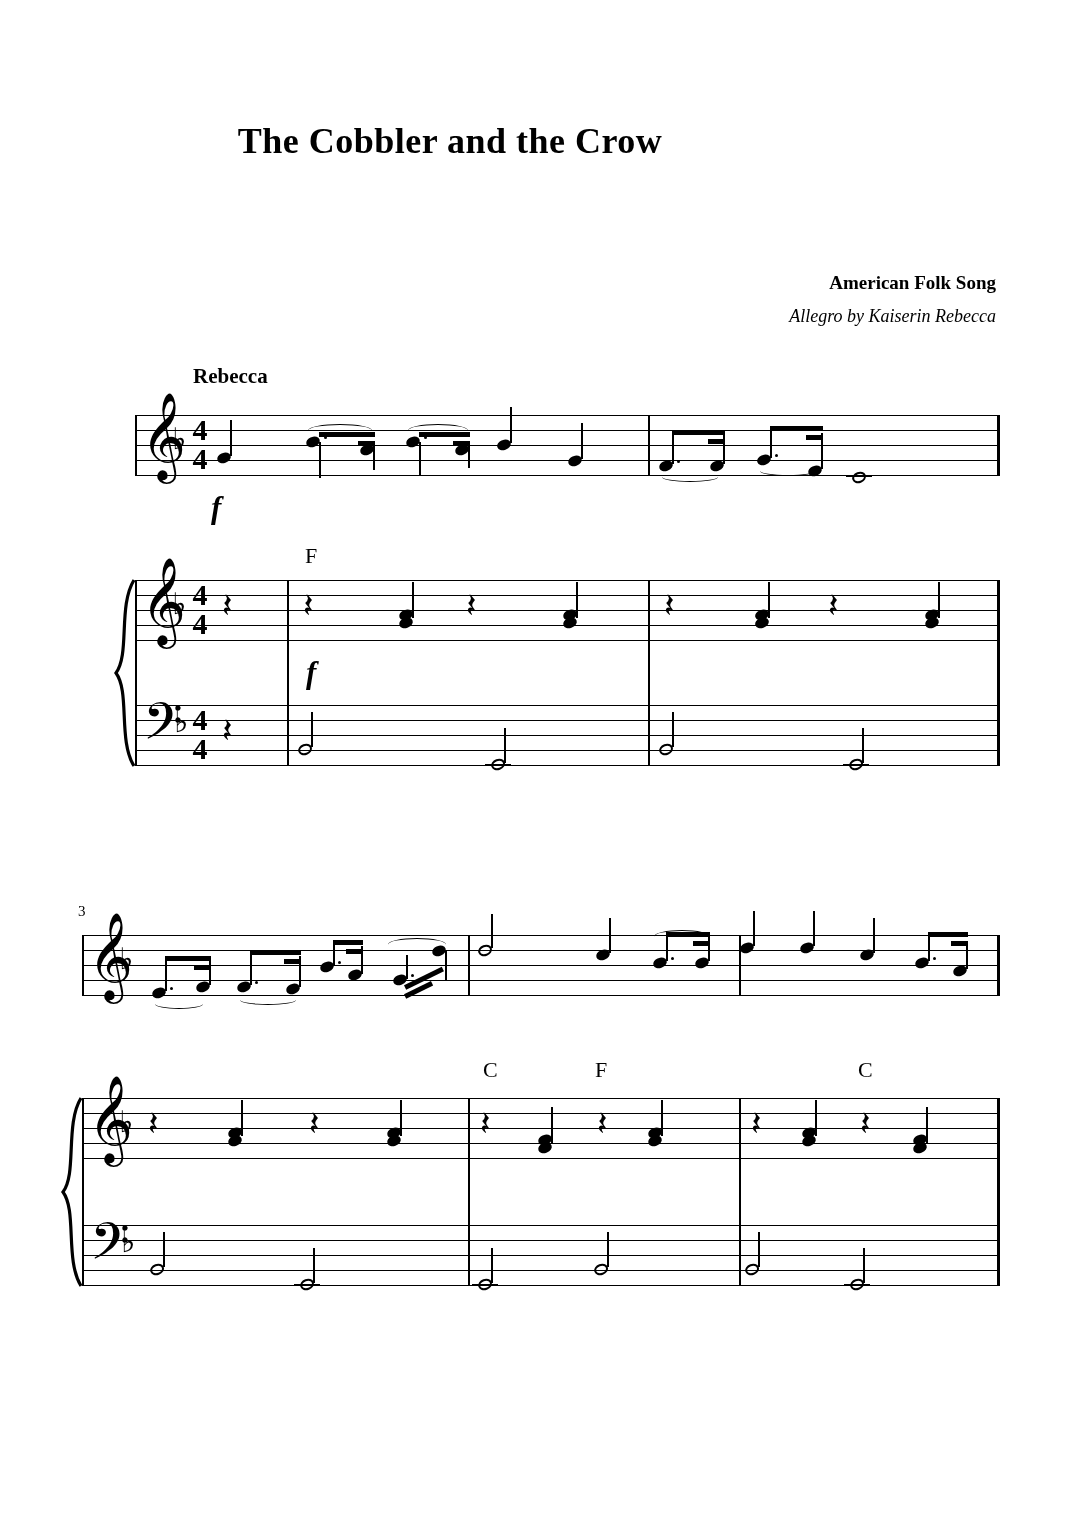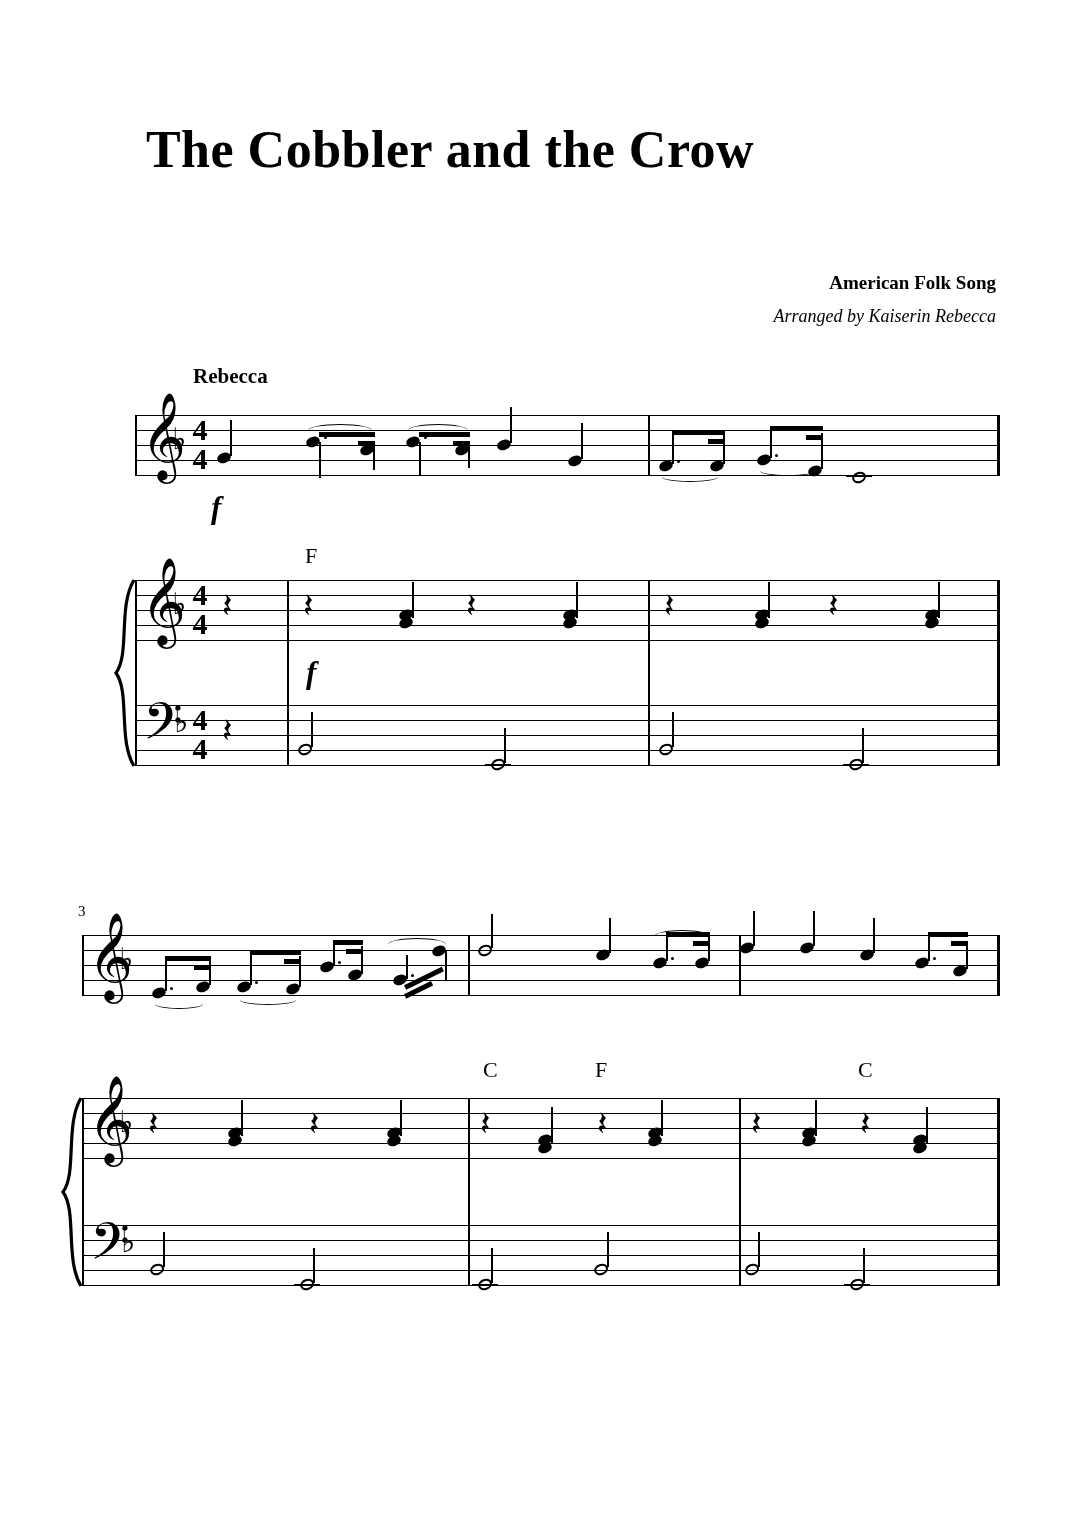--- a/index.html
+++ b/index.html
@@ -21,21 +21,21 @@
     background: #ffffff;
   }
 
   
   .title {
     position: absolute;
     top: 120px;
     left: 0;
     width: 900px;
     text-align: center;
-    font-size: 52px;
+    font-size: 36px;
     font-weight: bold;
     font-family: "Liberation Serif", serif;
     letter-spacing: 0.5px;
   }
   .composer {
     position: absolute;
     top: 272px;
     right: 75px;
     font-size: 19px;
     font-weight: bold;
@@ -179,21 +179,21 @@
     height: 9px;
   }
 </style>
 </head>
 <body>
 
 <div class="page">
 
   <div class="title">The Cobbler and the Crow</div>
   <div class="composer">American Folk Song</div>
-  <div class="arranger">Arranged by Kaiserin Rebecca</div>
+  <div class="arranger">Allegro by Kaiserin Rebecca</div>
   <div class="tempo">Rebecca</div>
 
   <div class="system" style="left:0; top:0; width:1071px; height:800px;">
 
     <div class="staff" style="left:135px; top:415px; width:865px; height:61px;">
       <div class="line" style="top:0px;"></div>
       <div class="line" style="top:15px;"></div>
       <div class="line" style="top:30px;"></div>
       <div class="line" style="top:45px;"></div>
       <div class="line" style="top:60px;"></div>

